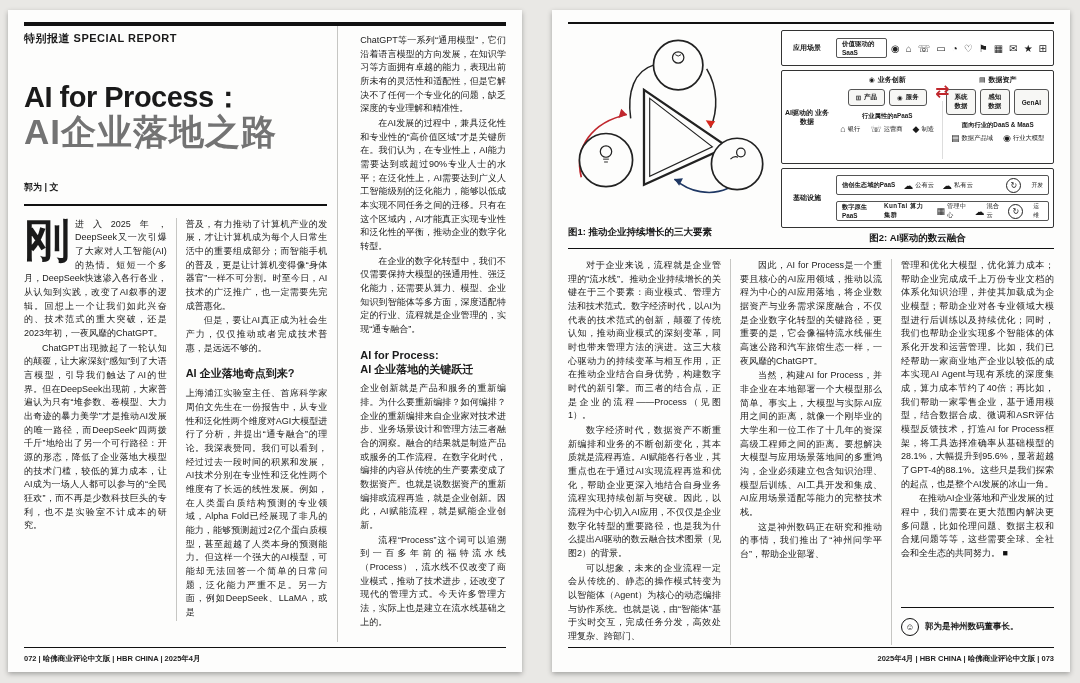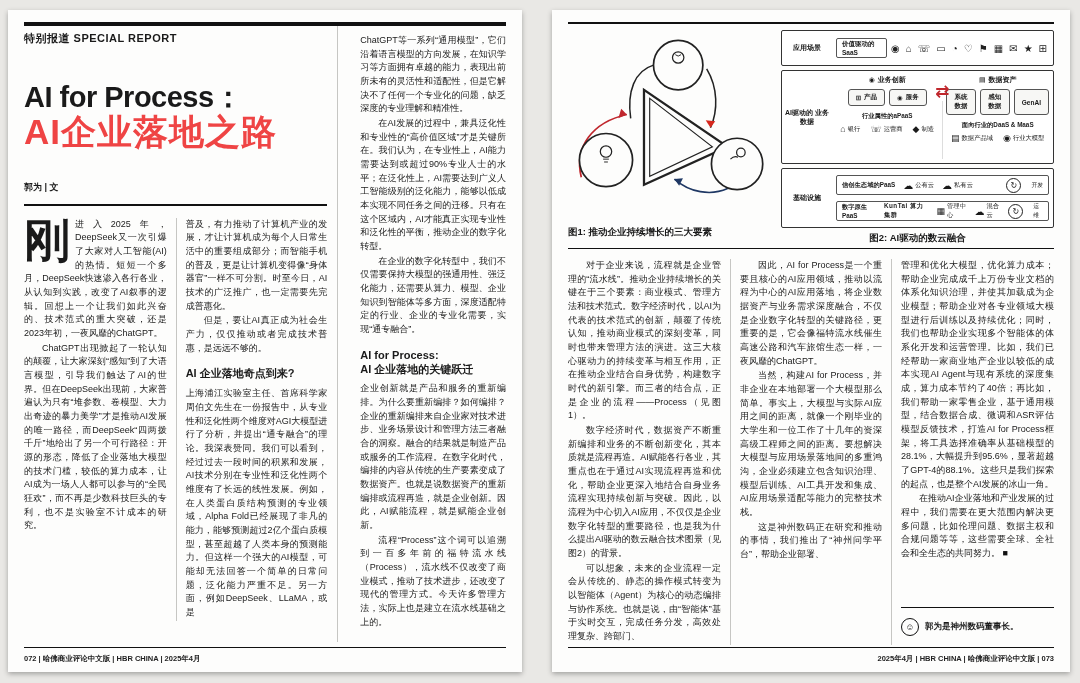--- a/index.html
+++ b/index.html
@@ -75,41 +75,41 @@
 
 <div id="canvas">
 
   <div class="page page-left">
     <div class="toprule"></div>
     <div class="pl-body">
       <div class="pl-main">
         <div class="kicker">特别报道 SPECIAL REPORT</div>
         <div class="title-block">
           <div class="title-en">AI for Process：</div>
-          <div class="title-zh" style="color:#ef4444">AI企业落地之路</div>
+          <div class="title-zh" style="color:#737373">AI企业落地之路</div>
         </div>
         <div class="byline">郭为 | 文</div>
         <div class="rule2"></div>
         <div class="two-cols">
           <div class="colA">
             <p class="body noindent"><span class="dropcap">刚</span><span>进入2025年，DeepSeek又一次引爆了大家对人工智能(AI)的热情。短短一个多月，DeepSeek快速渗入各行各业，从认知到实践，改变了AI叙事的逻辑。回想上一个让我们如此兴奋的、技术范式的重大突破，还是2023年初，一夜风靡的ChatGPT。</span></p>
             <p class="body">ChatGPT出现掀起了一轮认知的颠覆，让大家深刻“感知”到了大语言模型，引导我们触达了AI的世界。但在DeepSeek出现前，大家普遍认为只有“堆参数、卷模型、大力出奇迹的暴力美学”才是推动AI发展的唯一路径，而DeepSeek“四两拨千斤”地给出了另一个可行路径：开源的形态，降低了企业落地大模型的技术门槛，较低的算力成本，让AI成为一场人人都可以参与的“全民狂欢”，而不再是少数科技巨头的专利，也不是实验室不计成本的研究。</p>
           </div>
           <div class="colB">
             <p class="body noindent">普及，有力推动了计算机产业的发展，才让计算机成为每个人日常生活中的重要组成部分；而智能手机的普及，更是让计算机变得像“身体器官”一样不可分割。时至今日，AI技术的广泛推广，也一定需要先完成普惠化。</p>
             <p class="body">但是，要让AI真正成为社会生产力，仅仅推动或者完成技术普惠，是远远不够的。</p>
             <h3 class="sec">AI 企业落地奇点到来?</h3>
             <p class="body noindent">上海浦江实验室主任、首席科学家周伯文先生在一份报告中，从专业性和泛化性两个维度对AGI大模型进行了分析，并提出“通专融合”的理论。我深表赞同。我们可以看到，经过过去一段时间的积累和发展，AI技术分别在专业性和泛化性两个维度有了长远的线性发展。例如，在人类蛋白质结构预测的专业领域，Alpha Fold已经展现了非凡的能力，能够预测超过2亿个蛋白质模型，甚至超越了人类本身的预测能力。但这样一个强大的AI模型，可能却无法回答一个简单的日常问题，泛化能力严重不足。另一方面，例如DeepSeek、LLaMA，或是</p>
           </div>
         </div>
       </div>
       <div class="pl-col3">
         <p class="body noindent">ChatGPT等一系列“通用模型”，它们沿着语言模型的方向发展，在知识学习等方面拥有卓越的能力，表现出前所未有的灵活性和适配性，但是它解决不了任何一个专业化的问题，缺乏深度的专业理解和精准性。</p>
         <p class="body">在AI发展的过程中，兼具泛化性和专业性的“高价值区域”才是关键所在。我们认为，在专业性上，AI能力需要达到或超过90%专业人士的水平；在泛化性上，AI需要达到广义人工智能级别的泛化能力，能够以低成本实现不同任务之间的迁移。只有在这个区域内，AI才能真正实现专业性和泛化性的平衡，推动企业的数字化转型。</p>
-        <p class="body">在企业的数字化转型中，我们不仅需要保持大模型的强通用性、强泛化能力，还需要从算力、模型、企业知识到智能体等多方面，深度适配特定的行业、企业的专业化需要，实现“通专融合”。</p>
+        <p class="body">在企业的数字化转型中，我们不仅需要保持大模型的强通用性、强泛化能力，还需要从算力、模型、企业知识到智能体等多方面，深度适配特定的行业、流程就是企业管理的，实现“通专融合”。</p>
         <h3 class="sec"><span>AI for Process:</span><br><span>AI 企业落地的关键跃迁</span></h3>
         <p class="body noindent">企业创新就是产品和服务的重新编排。为什么要重新编排？如何编排？企业的重新编排来自企业家对技术进步、业务场景设计和管理方法三者融合的洞察。融合的结果就是制造产品或服务的工作流程。在数字化时代，编排的内容从传统的生产要素变成了数据资产。也就是说数据资产的重新编排或流程再造，就是企业创新。因此，AI赋能流程，就是赋能企业创新。</p>
         <p class="body">流程“Process”这个词可以追溯到一百多年前的福特流水线（Process），流水线不仅改变了商业模式，推动了技术进步，还改变了现代的管理方式。今天许多管理方法，实际上也是建立在流水线基础之上的。</p>
       </div>
     </div>
     <div class="footer">072 | 哈佛商业评论中文版 | HBR CHINA | 2025年4月</div>
   </div>
 
   <div class="page page-right">
     <div class="toprule-thin"></div>

